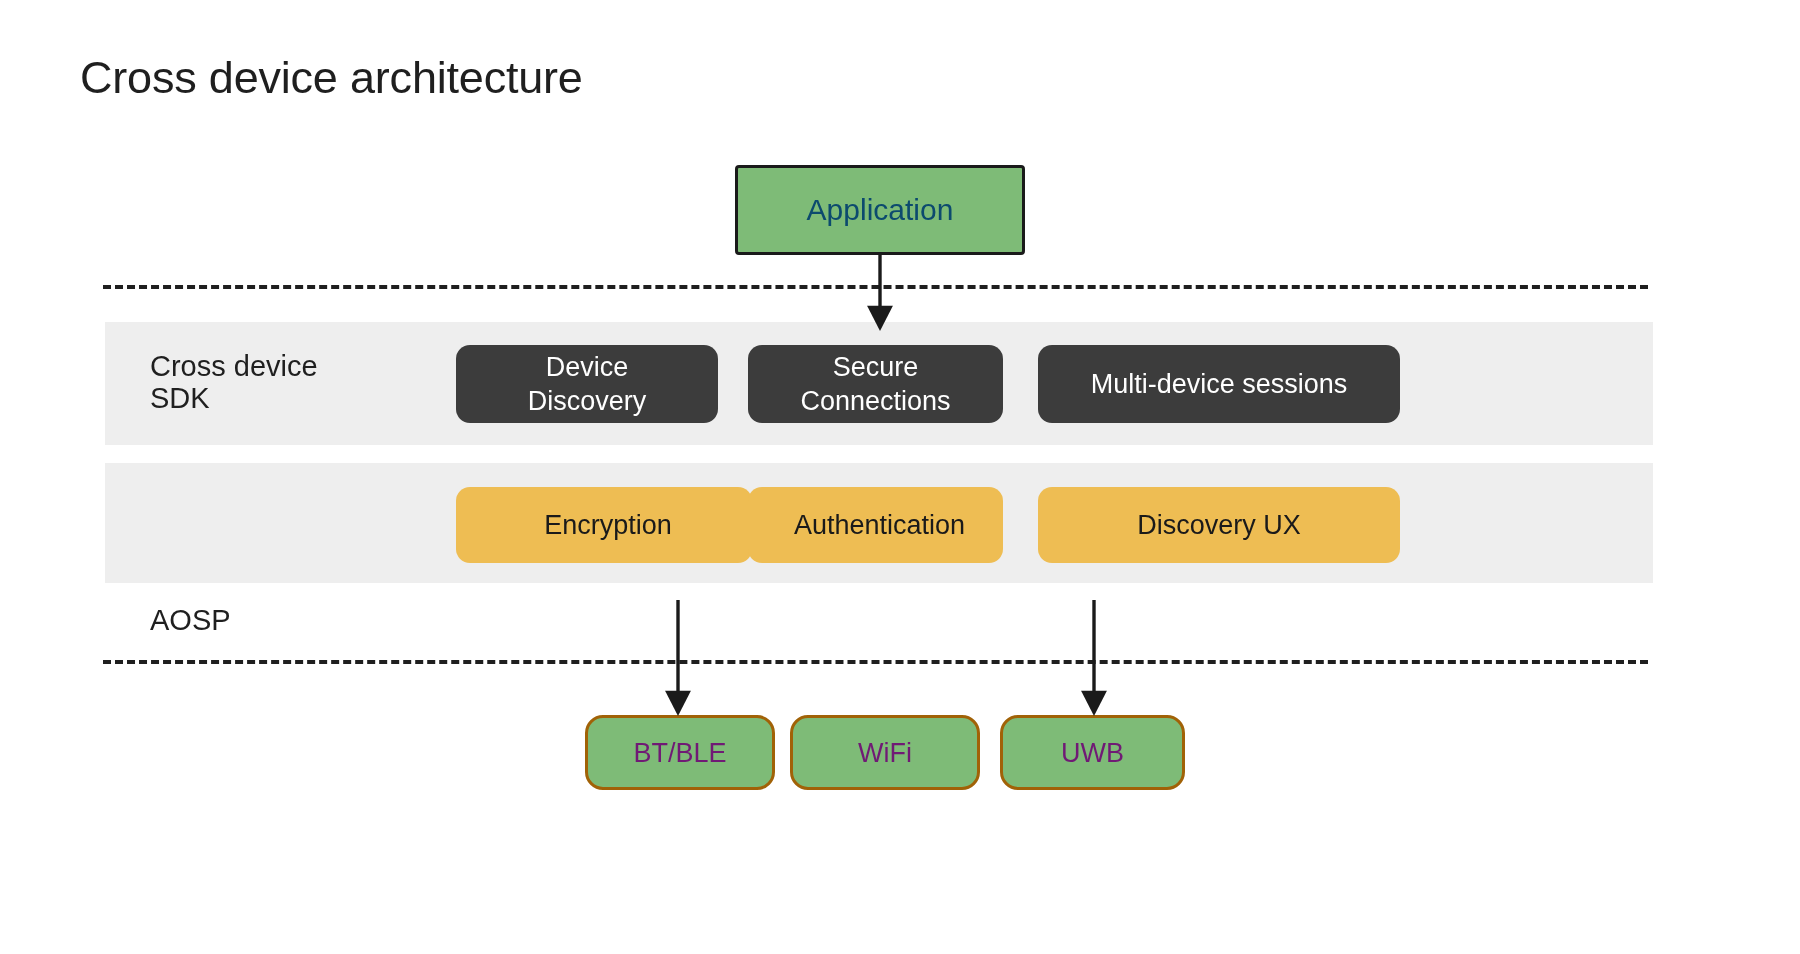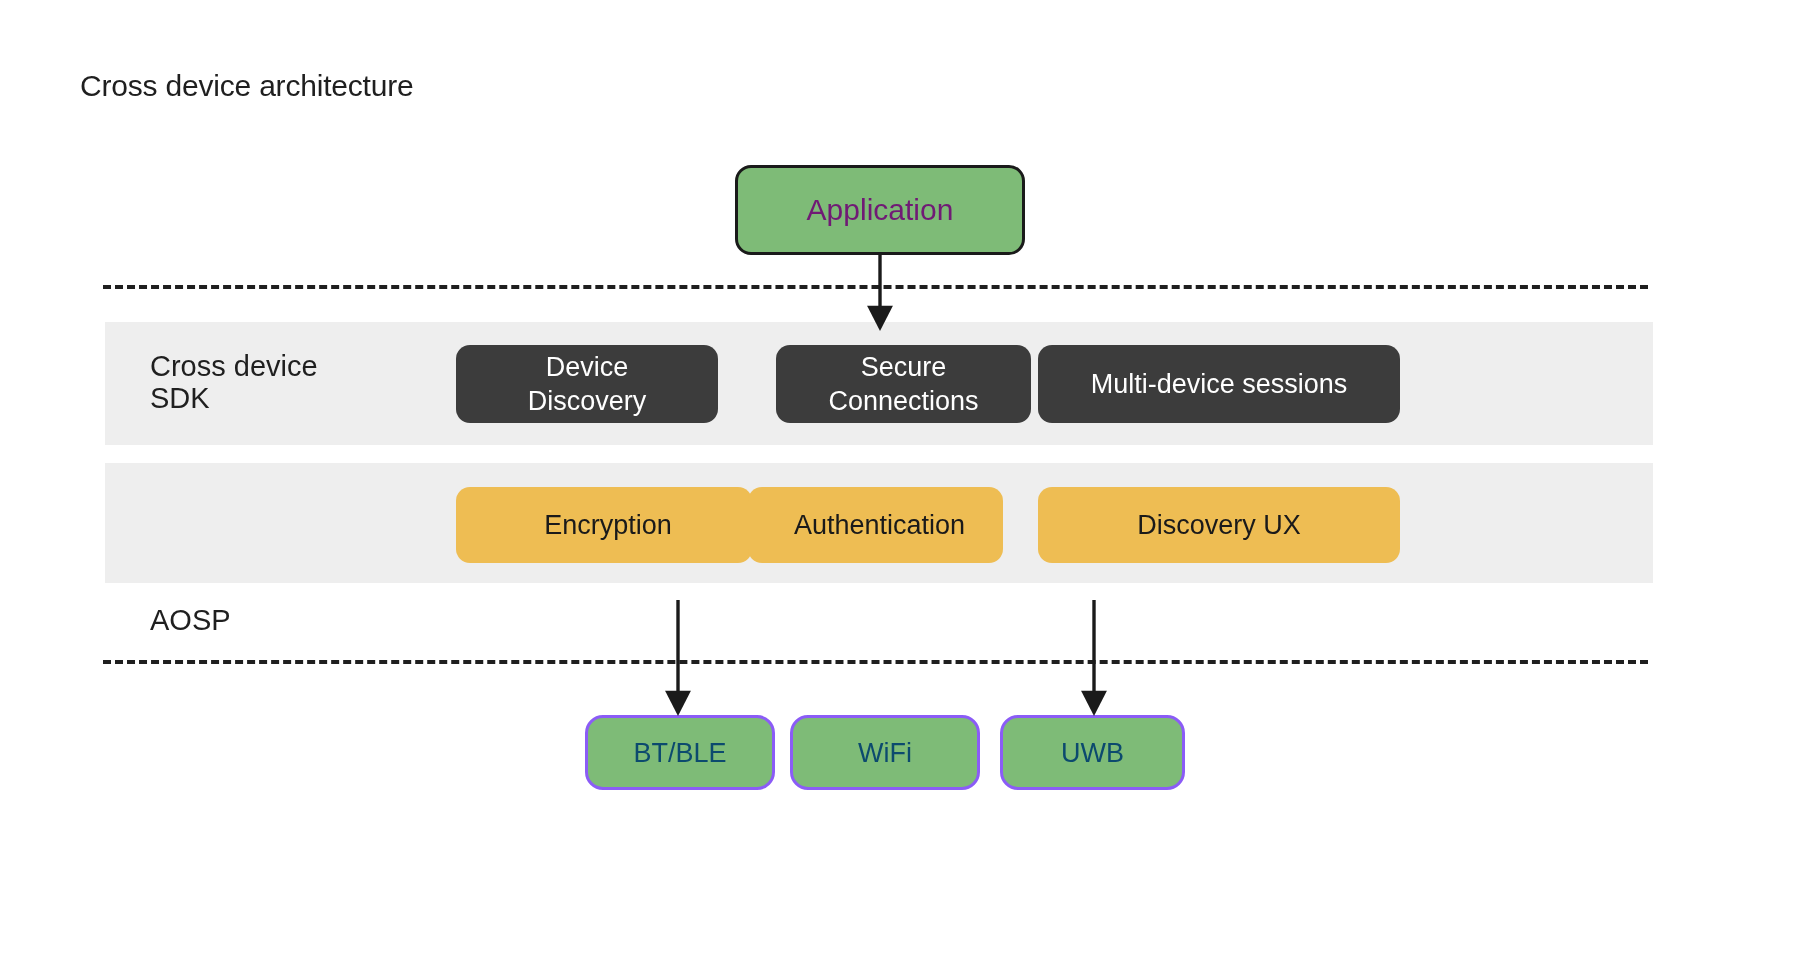--- a/index.html
+++ b/index.html
@@ -16,22 +16,22 @@
     width: 1800px;
     height: 954px;
     background: #ffffff;
     overflow: hidden;
   }
 
   
   #page-title {
     position: absolute;
     left: 80px;
-    top: 62px;
-    font-size: 30px;
+    top: 54px;
+    font-size: 45px;
     line-height: 48px;
     color: #1f1f1f;
     letter-spacing: -0.2px;
     white-space: nowrap;
   }
 
   
   .dashed-rule {
     position: absolute;
     left: 103px;
@@ -71,22 +71,22 @@
     align-items: center;
     justify-content: center;
     text-align: center;
     box-sizing: border-box;
     white-space: pre-line;
   }
 
   .node-application {
     background: #7ebb77;
     border: 3px solid #1a1a1a;
-    border-radius: 16px;
-    color: #701a75;
+    border-radius: 4px;
+    color: #0c4a6e;
     font-size: 30px;
     line-height: 36px;
   }
 
   .node-sdk {
     background: #3c3c3c;
     border-radius: 14px;
     color: #ffffff;
     font-size: 27px;
     line-height: 34px;
@@ -95,23 +95,23 @@
   .node-gps {
     background: #eebd53;
     border-radius: 14px;
     color: #1a1a1a;
     font-size: 27px;
     line-height: 34px;
   }
 
   .node-radio {
     background: #7ebb77;
-    border: 3px solid #8b5cf6;
+    border: 3px solid #a16207;
     border-radius: 18px;
-    color: #0c4a6e;
+    color: #701a75;
     font-size: 27px;
     line-height: 34px;
   }
 
   
   #arrow-layer {
     position: absolute;
     left: 0;
     top: 0;
     width: 1800px;
@@ -130,21 +130,21 @@
 
   <div class="node node-application" style="left:735px; top:165px; width:290px; height:90px;">Application</div>
 
   <div class="layer-band" id="band-sdk"></div>
   <div class="layer-label" id="layer-label-sdk">Cross device
 SDK</div>
 
   <div class="node node-sdk" style="left:456px; top:345px; width:262px; height:78px;">Device
 Discovery</div>
 
-  <div class="node node-sdk" style="left:776px; top:345px; width:255px; height:78px;">Secure
+  <div class="node node-sdk" style="left:748px; top:345px; width:255px; height:78px;">Secure
 Connections</div>
 
   <div class="node node-sdk" style="left:1038px; top:345px; width:362px; height:78px;">Multi-device sessions</div>
 
   <div class="layer-band" id="band-gps"></div>
 
   <div class="node node-gps" style="left:456px; top:487px; width:296px; height:76px;padding-left:8px;">Encryption</div>
 
   <div class="node node-gps" style="left:748px; top:487px; width:255px; height:76px;padding-left:8px;">Authentication</div>
 

